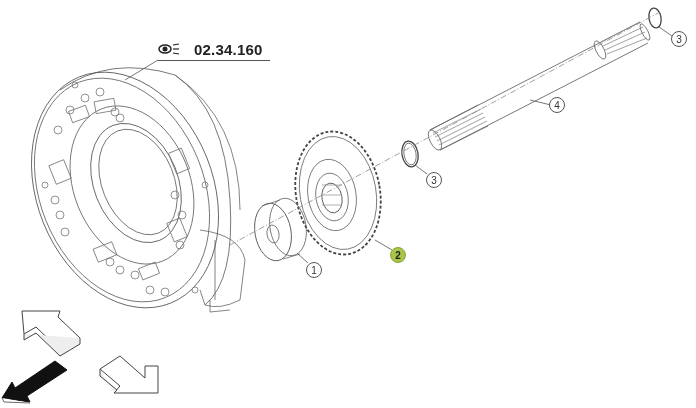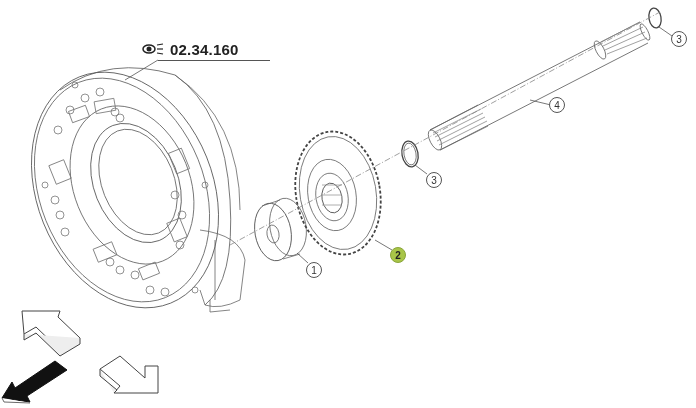--- a/index.html
+++ b/index.html
@@ -1,18 +1,18 @@
 <!DOCTYPE html>
 <html><head>
 <meta charset="utf-8">
 <style>
   html, body { margin:0; padding:0; background:#ffffff; }
   body { width:696px; height:408px; overflow:hidden; position:relative; font-family:"Liberation Sans", sans-serif; }
   #stage { position:absolute; left:0; top:0; width:696px; height:408px; }
-  .ref-label { position:absolute; left:142px; top:38px; height:22px; display:flex; align-items:center; gap:4px; }
+  .ref-label { position:absolute; left:158px; top:38px; height:22px; display:flex; align-items:center; gap:12px; }
   .ref-text { font-family:"Liberation Sans", sans-serif; font-weight:bold; font-size:15px; color:#222; letter-spacing:0.2px; }
   .callout { position:absolute; width:16px; height:16px; border-radius:50%; border:1px solid #555; background:#fff;
              font-family:"Liberation Sans", sans-serif; font-size:10px; color:#333; display:flex; align-items:center; justify-content:center; box-sizing:border-box; cursor:pointer; }
   .callout.hl { border:1px solid #8aa53a; font-weight:bold; color:#222; }
 </style>
 </head>
 <body>
 
 <div id="stage">
 <svg width="696" height="408" viewBox="0 0 696 408" xmlns="http://www.w3.org/2000/svg">

